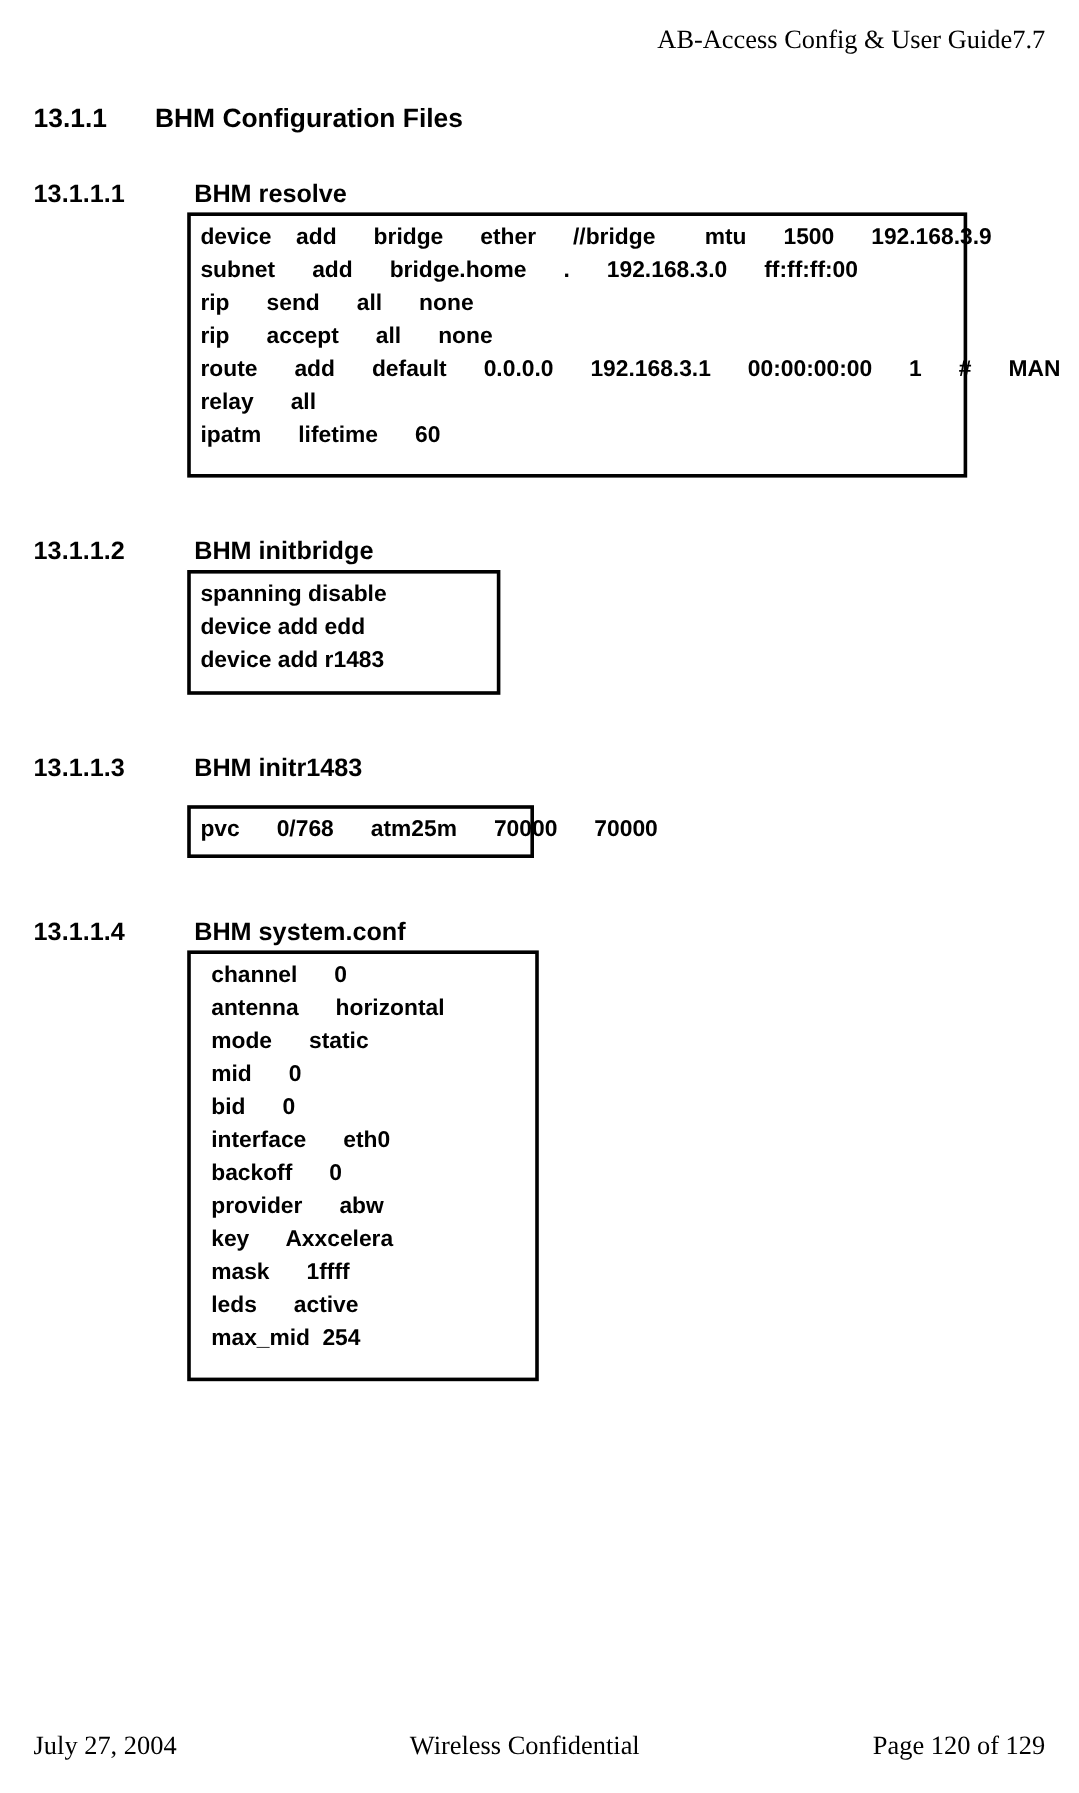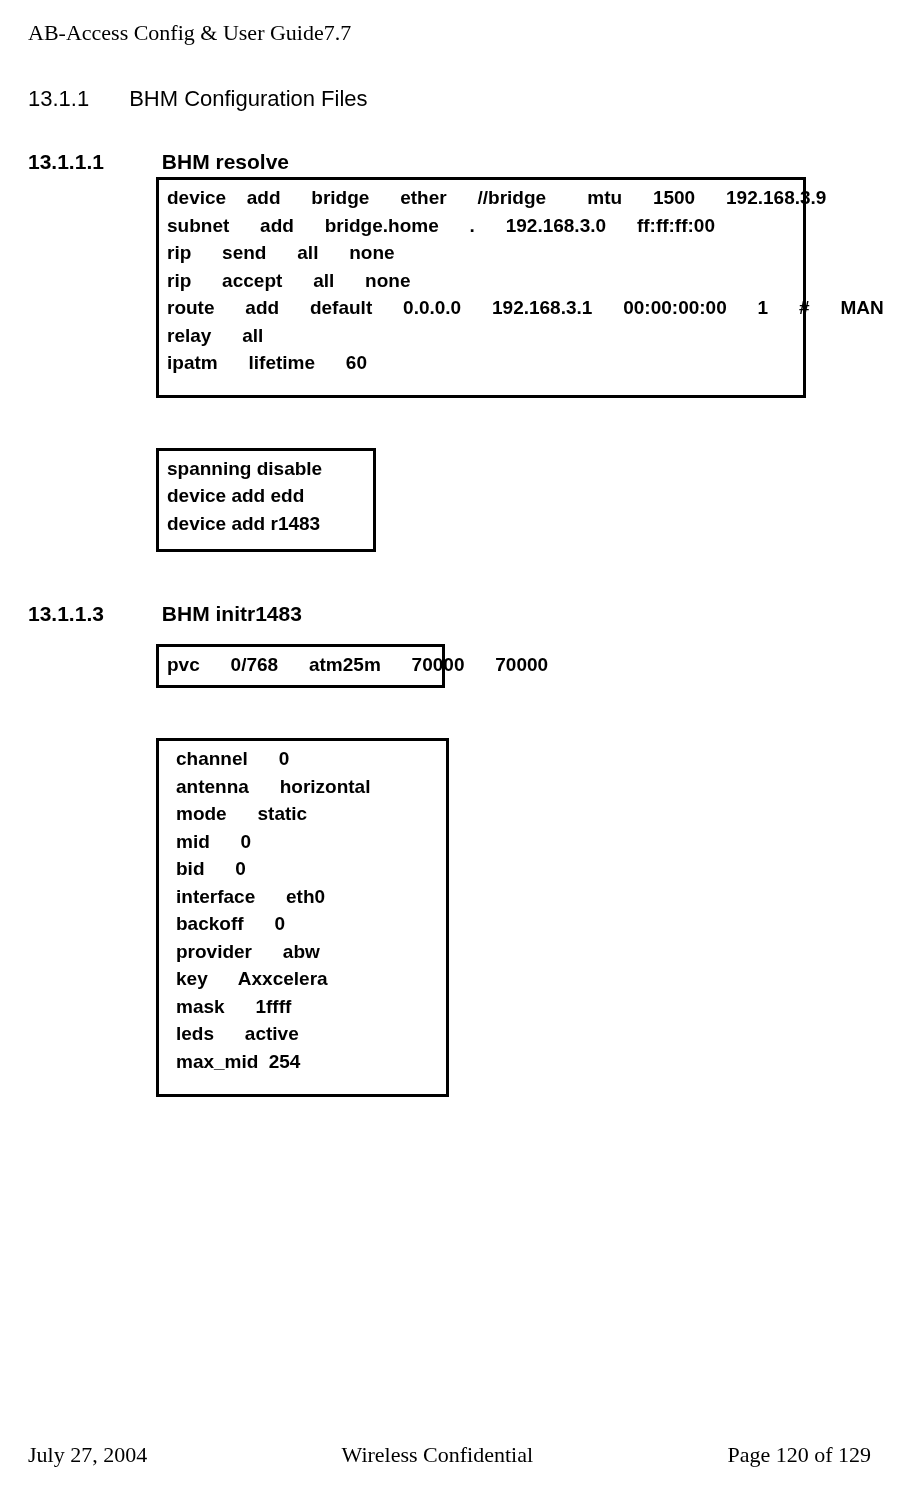--- a/index.html
+++ b/index.html
@@ -10,27 +10,27 @@
     body {
       font-family: "Times New Roman", Times, serif;
       background: #fff;
       width: 899px;
       height: 1494px;
       position: relative;
       padding: 20px 28px;
     }
     .header {
       display: flex;
-      justify-content: flex-start;
+      justify-content: flex-end;
       font-size: 22px;
       margin-bottom: 40px;
     }
     .section-heading-1 {
       font-family: Arial, Helvetica, sans-serif;
-      font-weight: normal;
+      font-weight: bold;
       font-size: 22px;
       margin-bottom: 38px;
     }
     .section-heading-1 .num {
       display: inline-block;
       width: 95px;
     }
     .subsection {
       margin-bottom: 50px;
     }
@@ -54,21 +54,21 @@
       font-family: Arial, Helvetica, sans-serif;
       font-weight: bold;
       font-size: 19px;
       line-height: 1.45;
       margin-left: 128px;
       display: inline-block;
       white-space: pre;
       word-spacing: 5px;
     }
     .box1 { width: 650px; }
-    .box2 { width: 220px; padding-bottom: 12px; word-spacing: normal;}
+    .box2 { width: 261px; padding-bottom: 12px; word-spacing: normal;}
     .box3 { width: 289px; padding: 4px 8px 6px 8px;}
     .box4 { width: 293px; padding-left: 17px; }
     .footer {
       position: absolute;
       bottom: 26px;
       left: 0;
       right: 0;
       display: flex;
       justify-content: space-between;
       padding: 0 28px;
@@ -97,34 +97,42 @@
   <div class="code-box box1">device  add   bridge   ether   //bridge    mtu   1500   192.168.3.9
 subnet   add   bridge.home   .   192.168.3.0   ff:ff:ff:00
 rip   send   all   none
 rip   accept   all   none
 route   add   default   0.0.0.0   192.168.3.1   00:00:00:00   1   #   MAN
 relay   all
 ipatm   lifetime   60</div>
 </div>
 
 <div class="subsection">
+  <div class="subsection-heading">
+    <span class="num">13.1.1.2</span>
+    <span>BHM initbridge</span>
+  </div>
   <div class="code-box box2">spanning disable
 device add edd
 device add r1483</div>
 </div>
 
 <div class="subsection">
   <div class="subsection-heading sub-s3">
     <span class="num">13.1.1.3</span>
     <span>BHM initr1483</span>
   </div>
   <div class="code-box box3">pvc   0/768   atm25m   70000   70000</div>
 </div>
 
 <div class="subsection">
+  <div class="subsection-heading">
+    <span class="num">13.1.1.4</span>
+    <span>BHM system.conf</span>
+  </div>
   <div class="code-box box4">channel   0
 antenna   horizontal
 mode   static
 mid   0
 bid   0
 interface   eth0
 backoff   0
 provider   abw
 key   Axxcelera
 mask   1ffff

